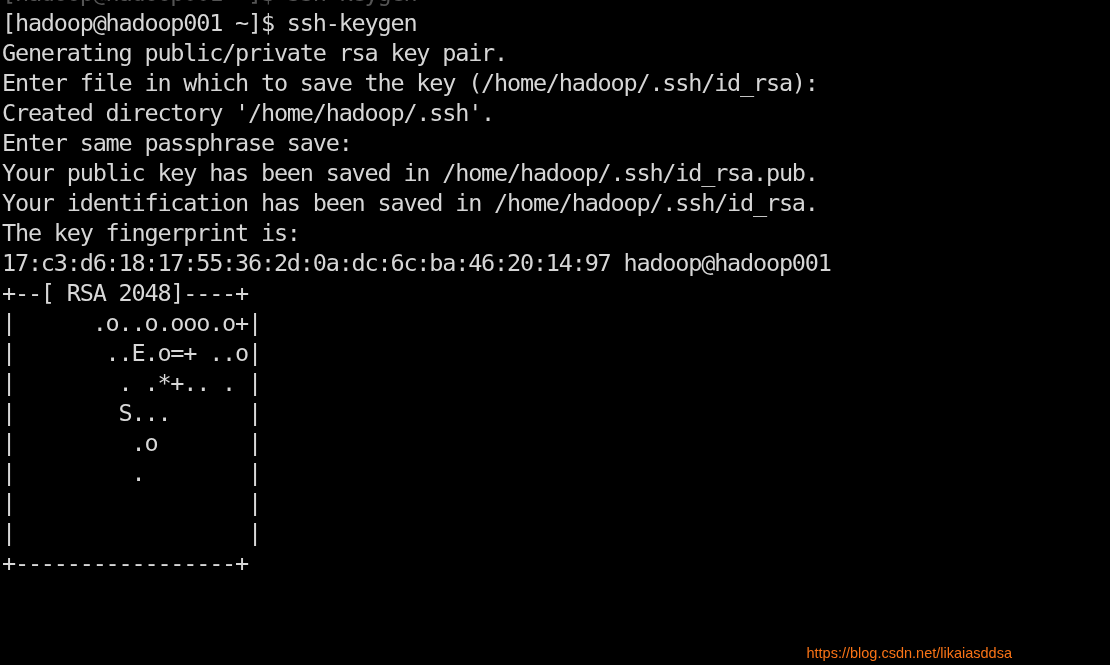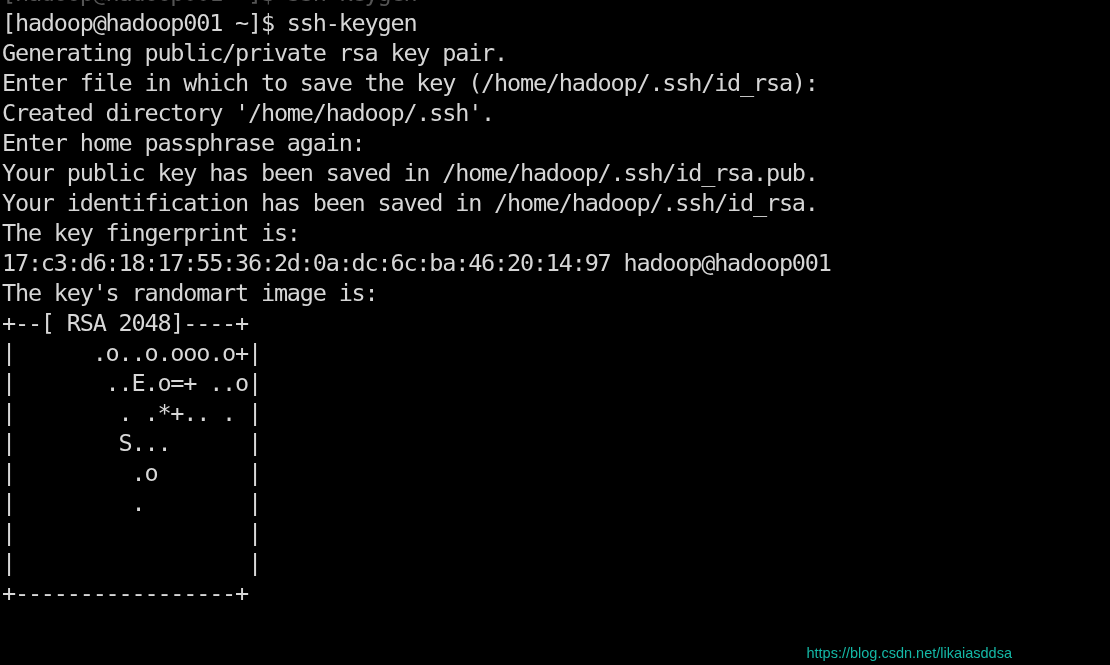--- a/index.html
+++ b/index.html
@@ -45,41 +45,40 @@
   }
   .art {
     color: #d8d8d8;
   }
   #watermark {
     position: absolute;
     right: 8px;
     bottom: 4px;
     font-family: "Liberation Sans", sans-serif;
     font-size: 14.5px;
-    color: #14b8a6;
+    color: #f97316;
     letter-spacing: 0px;
     white-space: pre;
   }
 </style>
 </head>
 <body>
 
 <div id="terminal">
   <div id="screen">
     <span class="line faded">[hadoop@hadoop001 ~]$ ssh-keygen</span>
     <span class="line">[hadoop@hadoop001 ~]$ ssh-keygen</span>
     <span class="line">Generating public/private rsa key pair.</span>
     <span class="line">Enter file in which to save the key (/home/hadoop/.ssh/id_rsa):</span>
     <span class="line">Created directory '/home/hadoop/.ssh'.</span>
-    <span class="line">Enter home passphrase again:</span>
+    <span class="line">Enter same passphrase save:</span>
     <span class="line">Your public key has been saved in /home/hadoop/.ssh/id_rsa.pub.</span>
     <span class="line">Your identification has been saved in /home/hadoop/.ssh/id_rsa.</span>
     <span class="line">The key fingerprint is:</span>
     <span class="line">17:c3:d6:18:17:55:36:2d:0a:dc:6c:ba:46:20:14:97 hadoop@hadoop001</span>
-    <span class="line">The key's randomart image is:</span>
     <span class="line art">+--[ RSA 2048]----+</span>
     <span class="line art">|      .o..o.ooo.o+|</span>
     <span class="line art">|       ..E.o=+ ..o|</span>
     <span class="line art">|        . .*+.. . |</span>
     <span class="line art">|        S...      |</span>
     <span class="line art">|         .o       |</span>
     <span class="line art">|         .        |</span>
     <span class="line art">|                  |</span>
     <span class="line art">|                  |</span>
     <span class="line art">+-----------------+</span>

